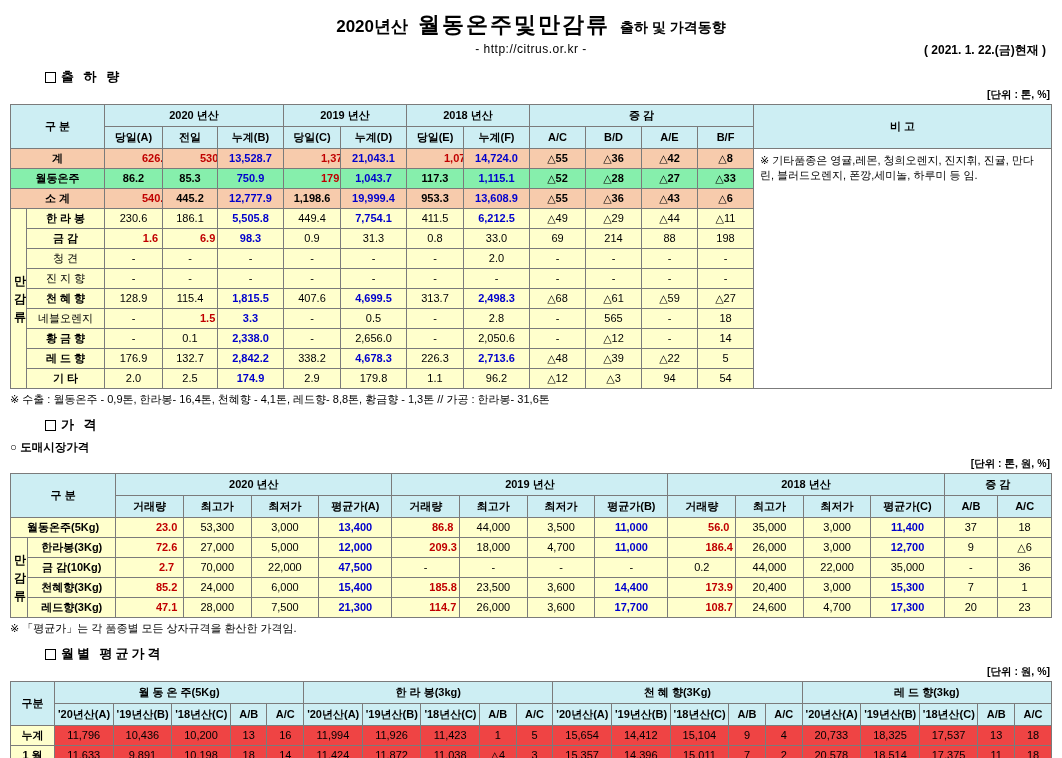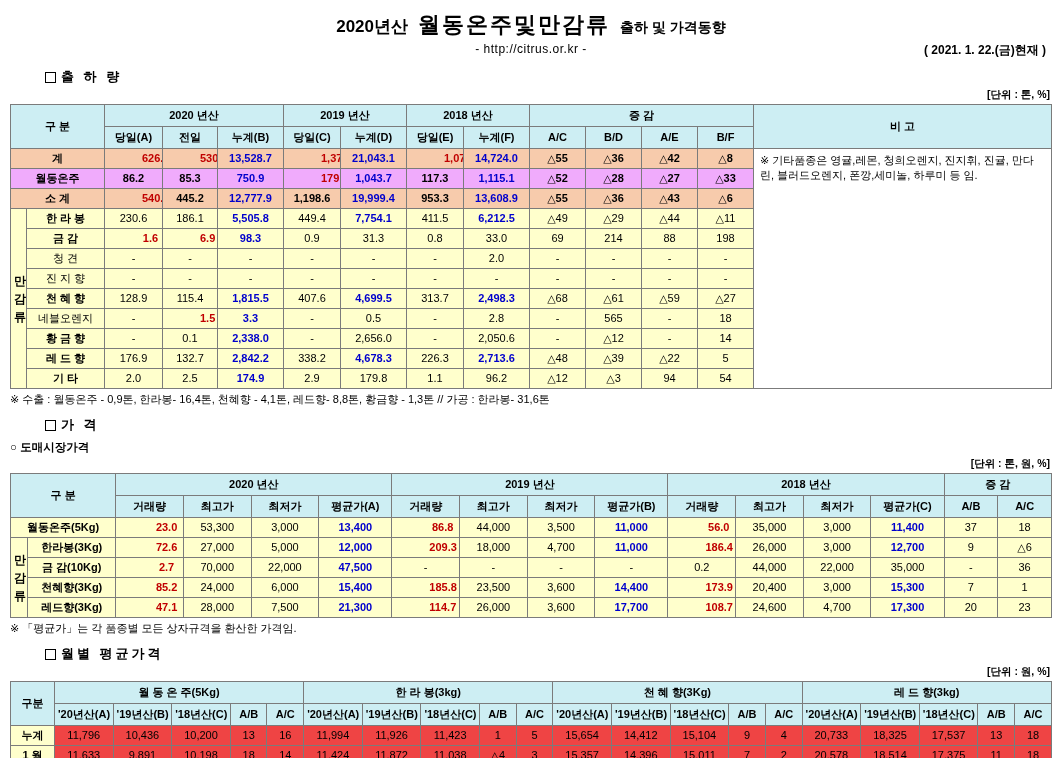--- a/index.html
+++ b/index.html
@@ -25,21 +25,21 @@
   .sec-head .txt{font-size:13px;font-weight:bold;letter-spacing:3px;}
   .unit{text-align:right;font-size:10.5px;font-weight:bold;margin:0 2px 2px 0;}
 
   table{border-collapse:collapse;width:100%;table-layout:fixed;}
   td,th{border:1px solid #7b7b7b;padding:0 3px;height:18px;line-height:18px;font-size:11px;
         text-align:center;overflow:hidden;white-space:nowrap;font-weight:normal;}
   .hd{background:#cdeef3;font-weight:bold;}
   .hd2{background:#cdeef3;font-weight:bold;}
   .lbl{background:#ffffcc;font-weight:bold;letter-spacing:4px;}
   .rowGe{background:#f7cbac;font-weight:bold;}
-  .rowOn{background:#f0abfc;font-weight:bold;}
+  .rowOn{background:#86efac;font-weight:bold;}
   .rowSo{background:#f7cbac;font-weight:bold;}
   .yel{background:#ffffcc;}
   .white{background:#ef4444;}
   .vert{background:#ffffcc;font-weight:bold;font-size:12px;}
   .red{color:#c00000;font-weight:bold;padding-left:37px;}
   .blue{color:#0000cc;font-weight:bold;}
   .bold{font-weight:bold;}
   .note-cell{background:#ffffff;text-align:left;vertical-align:top;padding:4px 6px;
              white-space:normal;line-height:15px;font-size:11px;}
   .foot-note{font-size:11px;margin-top:3px;letter-spacing:0px;}

